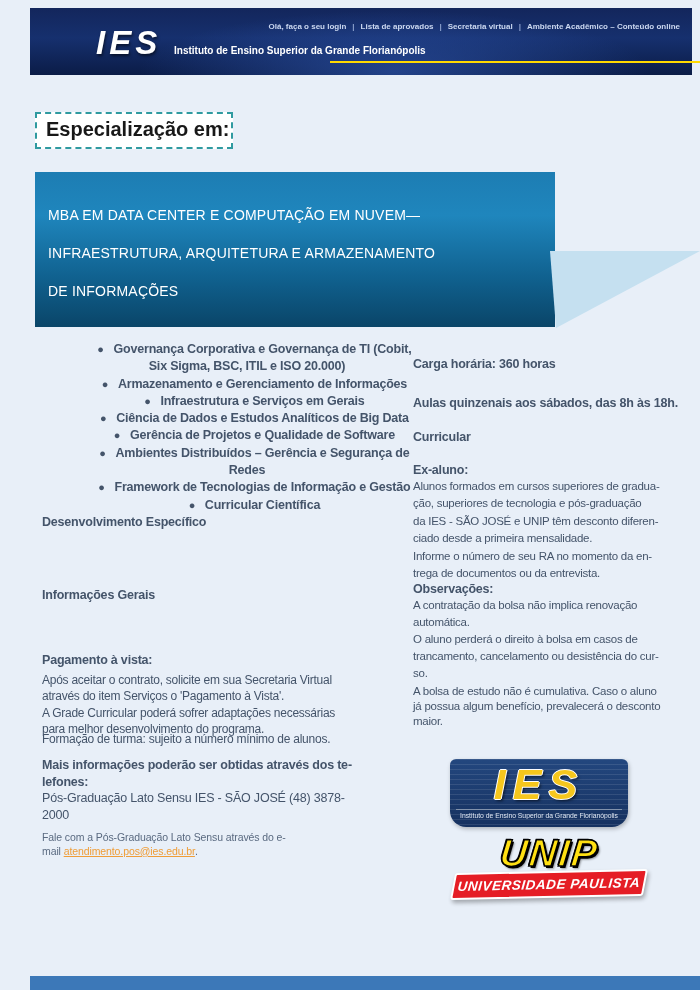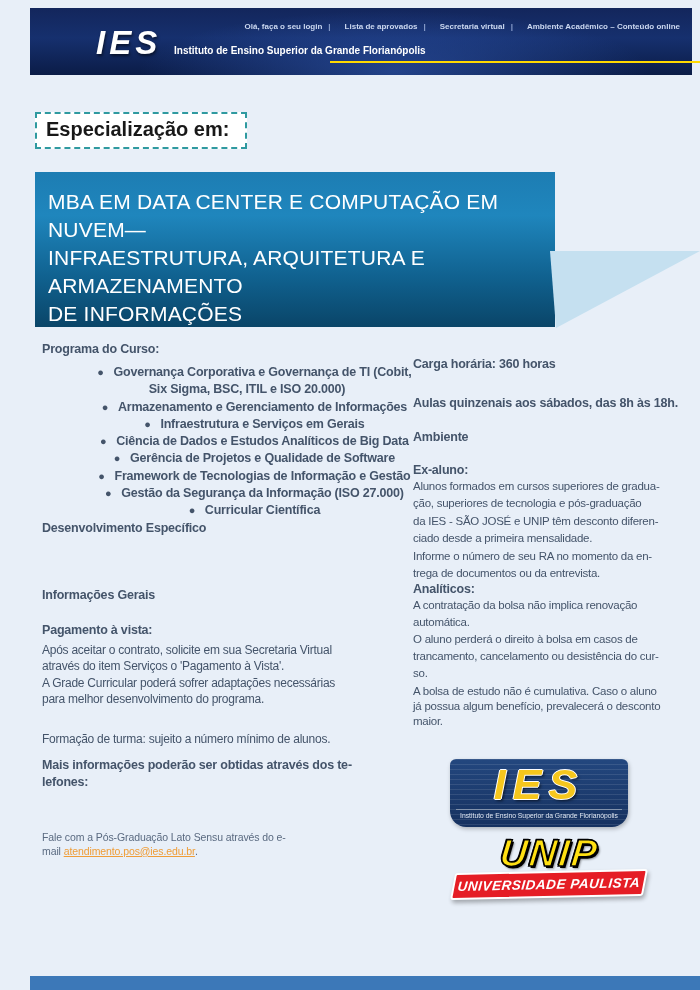--- a/index.html
+++ b/index.html
@@ -16,66 +16,66 @@
     position:absolute;left:30px;top:8px;width:662px;height:67px;
     background:
       radial-gradient(ellipse 55% 130% at 55% 95%, rgba(53,96,190,.55), transparent 70%),
       linear-gradient(180deg,#13265c 0%,#16306e 45%,#0b1c47 100%);
   }
   .top-nav{
     position:absolute;top:14px;right:12px;display:flex;gap:6px;
     font-size:8px;font-weight:bold;color:#ccd8f0;white-space:nowrap;
   }
   .top-nav .sep{color:#8fa3cf;}
-  .top-nav .nav-item{cursor:pointer;margin-left:8px;}
+  .top-nav .nav-item{cursor:pointer;}
   .h-logo{
     position:absolute;left:66px;top:16px;
     font-size:33px;font-style:italic;font-weight:bold;letter-spacing:4px;color:#ffffff;
     text-shadow:1px 2px 3px rgba(0,0,0,.55);
   }
   .h-tagline{
     position:absolute;left:144px;top:37px;
     font-size:10px;font-weight:bold;color:#ffffff;white-space:nowrap;
   }
   .accent-line{position:absolute;left:330px;top:61px;width:370px;height:2px;background:#ffd900;}
 
   
   .spec-box{
     position:absolute;left:35px;top:112px;
     background:#ffffff;border:2px dashed #2f9aa0;
-    padding:4px 16px 6px 9px;
+    padding:4px 2px 6px 9px;
     font-size:20px;font-weight:bold;color:#181818;white-space:nowrap;
   }
 
   
   .banner{
     position:absolute;left:35px;top:172px;width:520px;height:155px;
     background:linear-gradient(180deg,#1d7db3 0%,#1f86bd 28%,#10618f 68%,#0a4568 100%);
   }
   .banner-title{
-    padding:16px 12px 0 13px;
-    font-size:21px;line-height:28px;color:#ffffff;letter-spacing:.2px;
+    padding:24px 12px 0 13px;
+    font-size:14px;line-height:38px;color:#ffffff;letter-spacing:.2px;
   }
   .deco-triangle{
     position:absolute;left:550px;top:251px;width:150px;height:77px;
     background:#c5e0f0;
     clip-path:polygon(0 0,100% 0,4% 100%);
   }
   .blk{position:absolute;}
   .small-head{font-size:12.5px;font-weight:bold;letter-spacing:-.2px;}
 
   
   .program{left:42px;top:341px;width:410px;font-size:12.5px;font-weight:bold;letter-spacing:-.2px;}
   .program .prog-head{line-height:17px;margin-bottom:6px;}
   .b-item{line-height:17.3px;text-align:center;}
   .b-dot{display:inline-block;width:31px;padding-left:5px;font-size:11px;}
   .prog-foot{line-height:17.3px;}
 
   .info-gerais{left:42px;top:588px;}
-  .payment{left:42px;top:622px;width:410px;}
+  .payment{left:42px;top:652px;width:410px;}
   .payment .p-head{font-size:12.5px;font-weight:bold;line-height:17px;margin-bottom:3px;letter-spacing:-.2px;}
   .body-par{font-size:12px;line-height:16.3px;letter-spacing:-.25px;}
   .turma{left:42px;top:732px;font-size:12px;letter-spacing:-.25px;}
   .more-info{left:42px;top:757px;width:410px;}
   .more-info .m-head{font-size:12.5px;font-weight:bold;line-height:16.5px;letter-spacing:-.2px;}
   .more-info .m-phone{font-size:12.5px;line-height:16.5px;letter-spacing:-.2px;}
   .contact{left:42px;top:831px;font-size:10.5px;line-height:13.5px;color:#5a6a80;letter-spacing:-.1px;}
   .email-link{color:#ef9d38;text-decoration:underline;cursor:pointer;}
 
   
@@ -154,71 +154,73 @@
   <div class="spec-box">Especialização em:</div>
 
   <div class="banner">
     <div class="banner-title prewrap">MBA EM DATA CENTER E COMPUTAÇÃO EM NUVEM—
 INFRAESTRUTURA, ARQUITETURA E ARMAZENAMENTO
 DE INFORMAÇÕES</div>
   </div>
   <div class="deco-triangle"></div>
 
   <div class="blk program">
-    <div class="prog-head">Programa do Curso:</div>
     <div class="b-item"><span class="b-dot">●</span><span class="prewrap">Governança Corporativa e Governança de TI (Cobit,
 Six Sigma, BSC, ITIL e ISO 20.000)</span></div>
     <div class="b-item"><span class="b-dot">●</span><span class="prewrap">Armazenamento e Gerenciamento de Informações</span></div>
     <div class="b-item"><span class="b-dot">●</span><span class="prewrap">Infraestrutura e Serviços em Gerais</span></div>
     <div class="b-item"><span class="b-dot">●</span><span class="prewrap">Ciência de Dados e Estudos Analíticos de Big Data</span></div>
     <div class="b-item"><span class="b-dot">●</span><span class="prewrap">Gerência de Projetos e Qualidade de Software</span></div>
+    <div class="b-item"><span class="b-dot">●</span><span class="prewrap">Ambientes Distribuídos – Gerência e Segurança de
+Redes</span></div>
     <div class="b-item"><span class="b-dot">●</span><span class="prewrap">Framework de Tecnologias de Informação e Gestão</span></div>
-    <div class="b-item"><span class="b-dot">●</span><span class="prewrap">Gestão da Segurança da Informação (ISO 27.000)</span></div>
     <div class="b-item"><span class="b-dot">●</span><span class="prewrap">Curricular Científica</span></div>
     <div class="prog-foot">Desenvolvimento Específico</div>
   </div>
 
   <div class="blk info-gerais small-head">Informações Gerais</div>
 
   <div class="blk payment">
     <div class="p-head">Pagamento à vista:</div>
     <div class="body-par prewrap">Após aceitar o contrato, solicite em sua Secretaria Virtual
 através do item Serviços o 'Pagamento à Vista'.
 A Grade Curricular poderá sofrer adaptações necessárias
 para melhor desenvolvimento do programa.</div>
   </div>
 
   <div class="blk turma">Formação de turma: sujeito  a número mínimo de alunos.</div>
 
   <div class="blk more-info">
     <div class="m-head prewrap">Mais informações poderão ser obtidas através dos te-
 lefones:</div>
+    <div class="m-phone prewrap">Pós-Graduação Lato Sensu IES - SÃO JOSÉ (48) 3878-
+2000</div>
   </div>
 
   <div class="blk contact">
     <span>Fale com a Pós-Graduação Lato Sensu através do e-</span><br>
     <span>mail </span><a class="email-link">atendimento.pos@ies.edu.br</a><span>.</span>
   </div>
 
   <div class="blk rc workload small-head prewrap">Carga horária:  360 horas</div>
   <div class="blk rc schedule small-head">Aulas quinzenais aos sábados, das 8h às 18h.</div>
-  <div class="blk rc discounts small-head">Ambiente</div>
+  <div class="blk rc discounts small-head">Curricular</div>
 
   <div class="blk rc exaluno">
     <div class="x-head">Ex-aluno:</div>
     <div class="rc-par prewrap">Alunos formados em cursos superiores de gradua-
 ção, superiores de tecnologia e pós-graduação
 da IES - SÃO JOSÉ e UNIP têm desconto diferen-
 ciado desde a primeira mensalidade.
 Informe o número de seu RA no momento da en-
 trega de documentos ou da entrevista.</div>
   </div>
 
   <div class="blk rc obs">
-    <div class="o-head">Analíticos:</div>
+    <div class="o-head">Observações:</div>
     <div class="rc-par2 prewrap">A contratação da bolsa não implica renovação
 automática.
 O aluno perderá o direito à bolsa em casos de
 trancamento, cancelamento ou desistência do cur-
 so.</div>
   </div>
 
   <div class="blk rc obs2">
     <div class="rc-par3 prewrap">A bolsa de estudo não é cumulativa. Caso o aluno
 já possua algum benefício, prevalecerá o desconto

